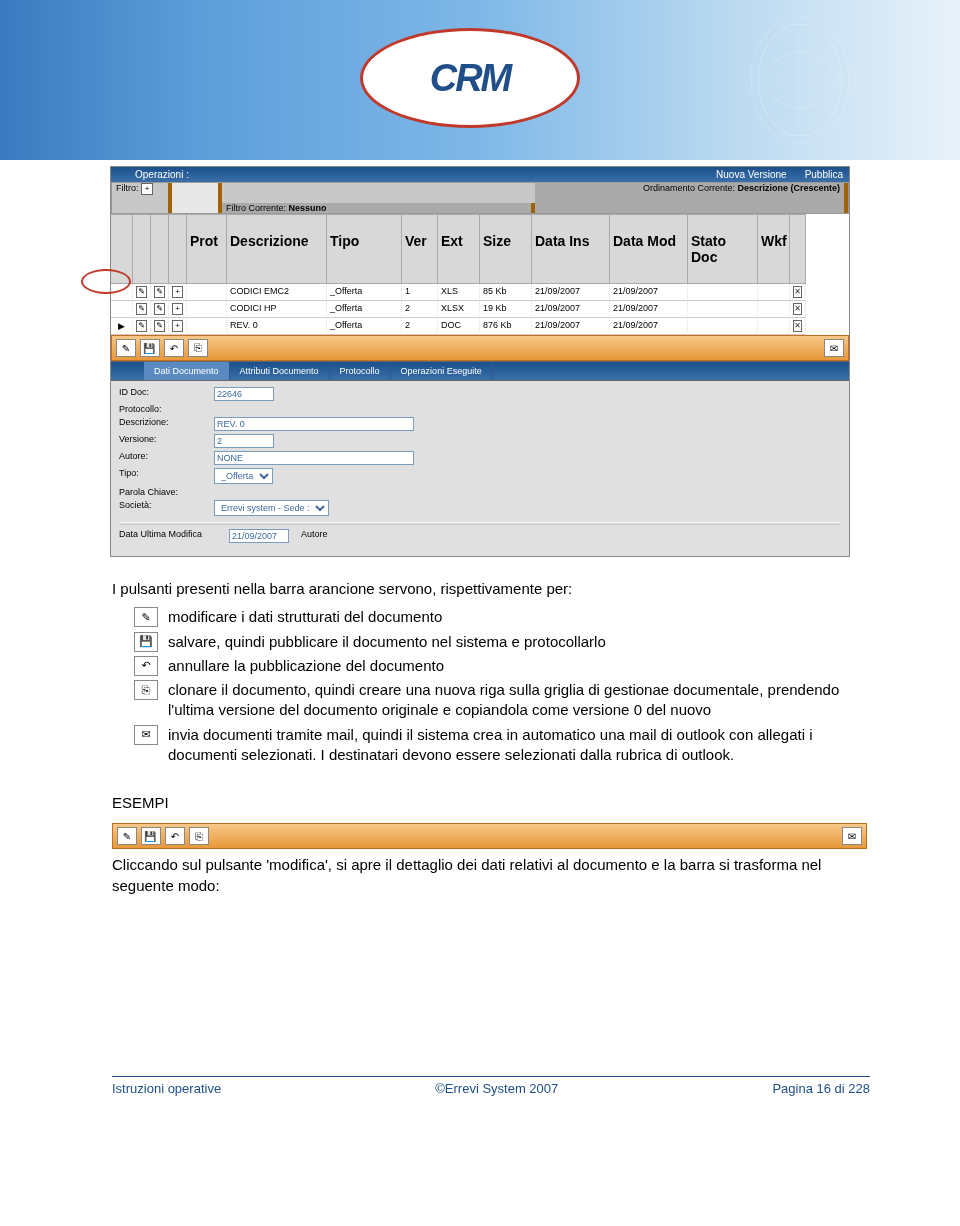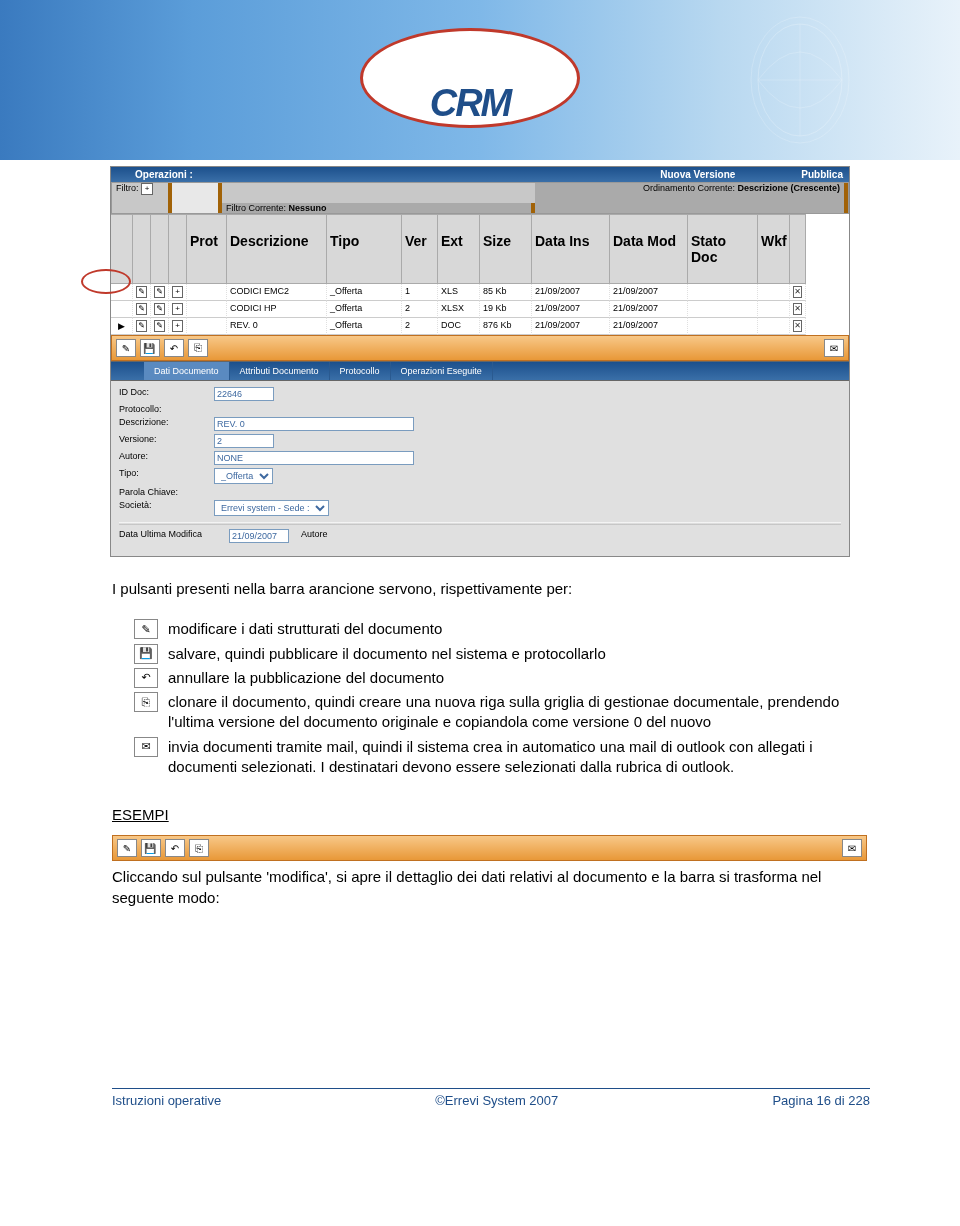--- a/index.html
+++ b/index.html
@@ -1,23 +1,23 @@
 <!DOCTYPE html>
 <html><head>
 <meta charset="utf-8">
 <style>
   * { box-sizing: border-box; margin: 0; padding: 0; }
   body { font-family: Verdana, Arial, sans-serif; font-size: 11px; width: 960px; margin: 0 auto; background: #fff; color: #000; }
   .header-banner { height: 160px; background: linear-gradient(90deg, #3a7abf 0%, #5b9dd9 20%, #7fb8e8 50%, #b8d8f0 75%, #e8f2fa 100%); position: relative; overflow: hidden; }
-  .header-banner .logo { position: absolute; left: 360px; top: 28px; width: 220px; height: 100px; background: #fff; border: 3px solid #c0392b; border-radius: 50%; display: flex; align-items: flex-end; justify-content: center; }
+  .header-banner .logo { position: absolute; left: 360px; top: 28px; width: 220px; height: 100px; background: #fff; border: 3px solid #c0392b; border-radius: 50%; display: flex; align-items: center; justify-content: center; }
   .header-banner .logo span { font-family: Arial Black, Arial; font-size: 38px; font-weight: 900; color: #1f4e89; font-style: italic; letter-spacing: -2px; }
   .header-banner .head-overlay { position: absolute; right: 60px; top: 10px; width: 200px; height: 140px; opacity: 0.35; }
   .head-overlay svg { width: 100%; height: 100%; }
   .screenshot { margin: 6px 110px 0 110px; border: 1px solid #888; background: #f0f0f0; font-size: 10px; position: relative; }
-  .ops-bar { background: linear-gradient(#1c508c, #3a6fa8); color: #fff; display: flex; align-items: center; padding: 2px 6px; font-weight: bold; gap: 48px; }
+  .ops-bar { background: linear-gradient(#1c508c, #3a6fa8); color: #fff; display: flex; align-items: center; padding: 2px 6px; font-weight: normal; }
   .ops-bar .spacer { flex: 1; }
   .ops-bar span { margin-left: 18px; }
   .filter-bar { display: flex; background: #c8c8c8; border: 1px solid #999; font-size: 9px; }
   .filter-bar .cell { padding: 0 4px; border-right: 4px solid #a16207; }
   .filter-bar .expand { background: #e8e8e8; width: 50px; }
   .filter-bar .filtro { width: 60px; }
   .filter-bar .fcorr { background: #aaa; flex: 1; margin-top: 20px; }
   .filter-bar .fcorr b { color: #000; }
   .filter-bar .ord { background: #aaa; text-align: right; flex: 1; }
   .grid { background: #fff; }
@@ -35,25 +35,25 @@
   .tabs .tab { color: #fff; padding: 4px 10px; font-size: 9px; border-right: 1px solid #2a5a90; }
   .tabs .tab.active { background: #5a8ac0; }
   .form-area { background: #e0e0e0; padding: 6px 8px 10px 8px; }
   .form-row { display: flex; align-items: flex-start; margin-bottom: 3px; }
   .form-row label { width: 95px; font-size: 9px; }
   .form-row input, .form-row select { font-size: 9px; padding: 1px 2px; border: 1px solid #7a9cbf; color: #3e69a0; background: #fff; }
   .form-row input { width: 200px; }
   .form-row input.short { width: 60px; }
   .sep { height: 3px; background: linear-gradient(#fff,#bbb); margin: 6px 0 4px 0; }
   .doc-body { margin: 22px 90px 0 112px; font-family: Tahoma, Verdana, sans-serif; font-size: 15px; color: #000; line-height: 1.35; }
-  .doc-body .intro { margin-bottom: 20px; }
+  .doc-body .intro { margin-bottom: 8px; }
   .icon-list { margin: 2px 0 18px 22px; }
   .icon-list .li { display: flex; align-items: flex-start; margin-bottom: 4px; }
   .icon-list .li .ibox { width: 24px; height: 20px; border: 1px solid #888; background: #fff; margin-right: 10px; flex-shrink: 0; display: flex; align-items: center; justify-content: center; font-size: 11px; }
-  .esempi-hdr { text-decoration: underline; margin: 28px 0 10px 0; }
+  .esempi-hdr { margin: 28px 0 10px 0; }
   .esempi-bar { margin: 0 0 6px 0; background: linear-gradient(#f8c888, #e89838); border: 1px solid #c07020; padding: 3px 4px; display: flex; gap: 4px; width: 755px; }
   .doc-body p { margin-bottom: 4px; }
   .footer { margin: 180px 90px 0 112px; border-top: 1px solid #1f4e89; display: flex; justify-content: space-between; padding-top: 4px; font-size: 13px; color: #1f4e89; }
 </style>
 </head>
 <body>
 
 <div class="header-banner">
   <div class="logo">
       <span>CRM</span>

